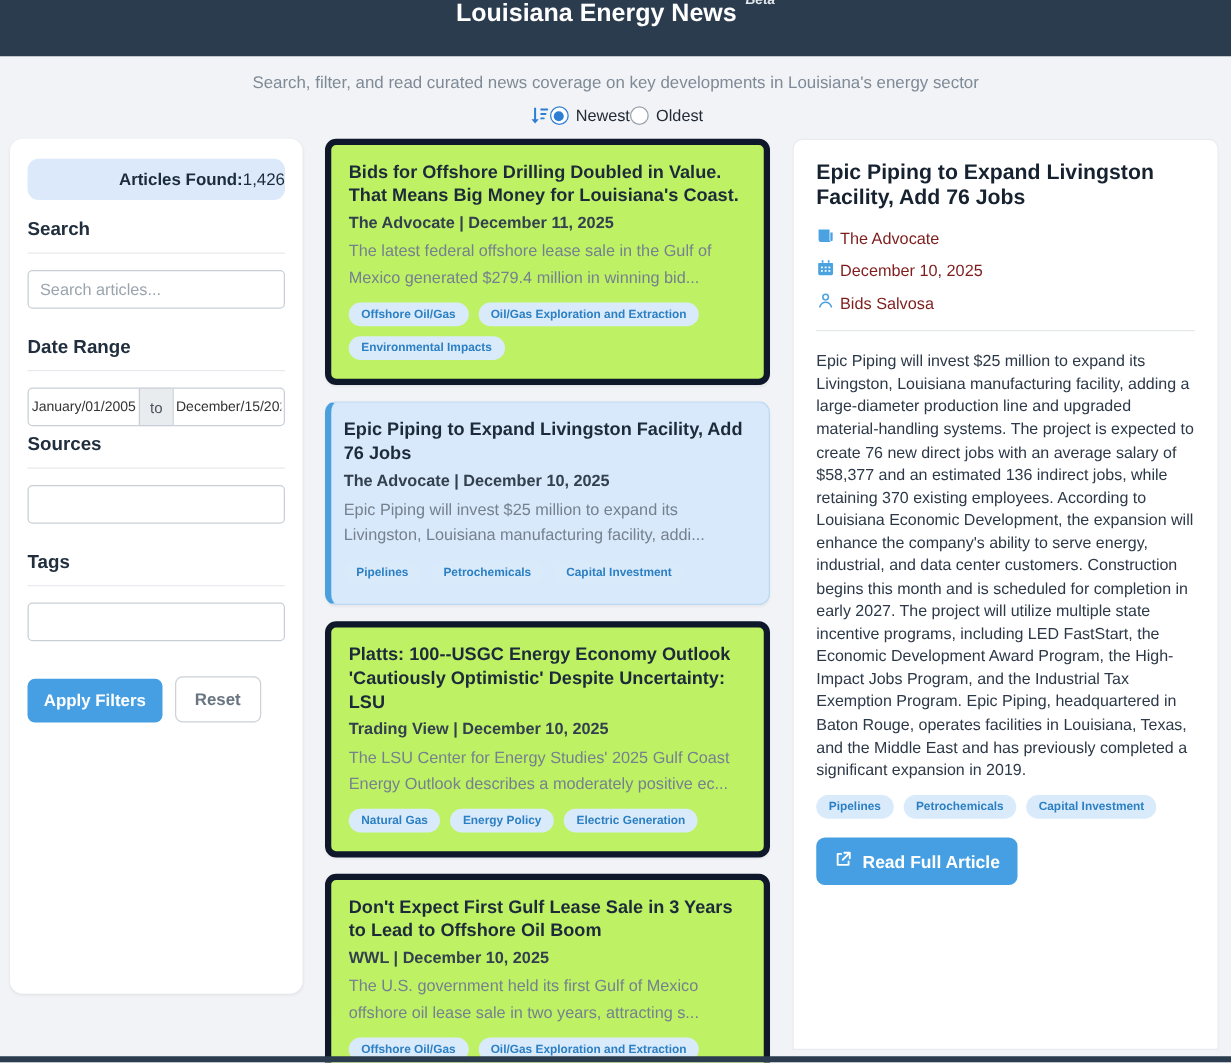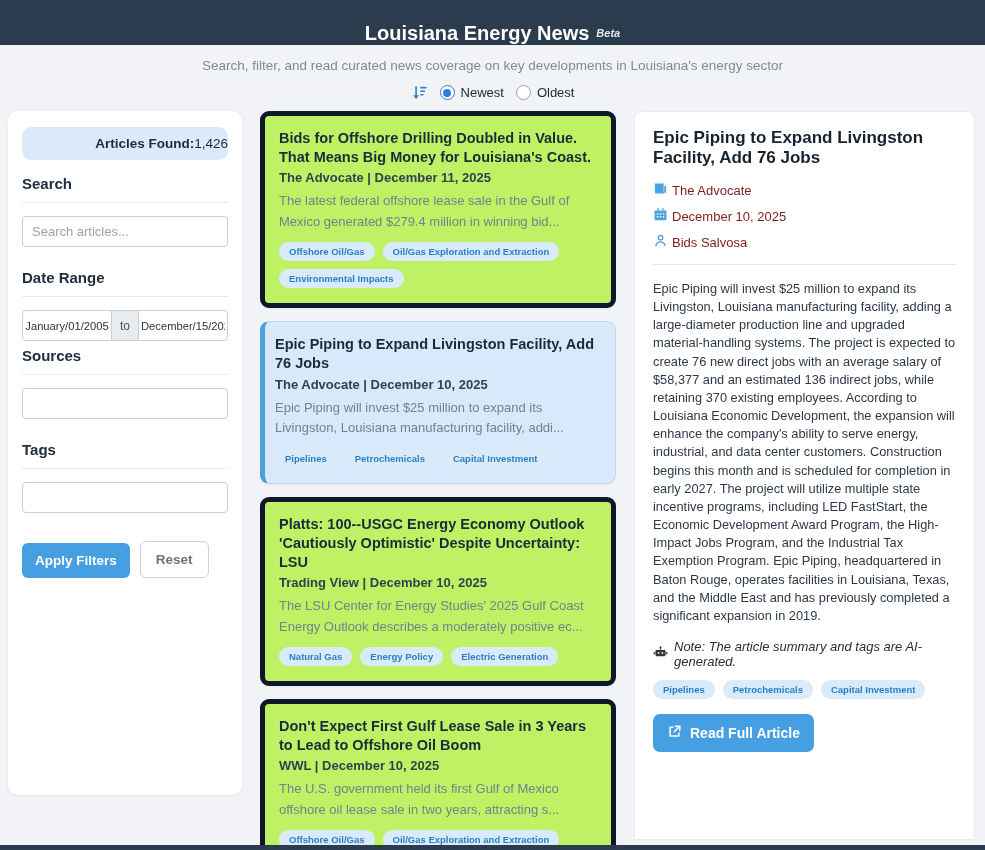--- a/index.html
+++ b/index.html
@@ -1,27 +1,27 @@
 <!DOCTYPE html>
 <html><head>
 <meta charset="utf-8">
 <style>
   * { box-sizing: border-box; margin: 0; padding: 0; }
   html, body { width: 985px; height: 850px; overflow: hidden; }
   body { font-family: "Liberation Sans", sans-serif; background: #f1f3f6; position: relative; }
 
   
-  .app-header { height: 45px; background: #2b3c4e; display: flex; align-items: flex-end; justify-content: center; }
+  .app-header { height: 45px; background: #2b3c4e; display: flex; align-items: flex-start; justify-content: center; }
   .app-title { color: #ffffff; font-size: 20px; font-weight: bold; }
   .beta-tag { color: #e3e8ed; font-size: 11px; font-style: italic; font-weight: bold; margin-left: 7px; position: relative; top: -6px; }
 
   .subtitle { text-align: center; color: #7f8a97; font-size: 13.5px; margin-top: 13px; }
 
   
-  .sortbar { display: flex; align-items: center; justify-content: center; gap: 12px; margin-top: 11px; }
+  .sortbar { display: flex; align-items: center; justify-content: center; margin-top: 11px; }
   .sort-icon svg { display: block; }
   .radio-group { display: flex; align-items: center; gap: 6px; cursor: pointer; }
   .rdo { width: 15px; height: 15px; border: 1.5px solid #98a2ac; border-radius: 50%; display: inline-flex; align-items: center; justify-content: center; background: #fff; }
   .rdo.checked { border-color: #2e7ed4; }
   .rdo-in { width: 8px; height: 8px; border-radius: 50%; background: transparent; }
   .rdo.checked .rdo-in { background: #2e7ed4; }
   .radio-label { font-size: 13px; color: #222b35; }
 
   
   .main { display: flex; align-items: flex-start; padding: 10px 10px 0 8px; gap: 18px; }
@@ -220,36 +220,20 @@
             <path d="M4.5 20c1.6-4.2 4.3-6 7.5-6s5.9 1.8 7.5 6"></path>
           </svg>
       </span>
       <span>Bids Salvosa</span>
     </div>
 
     <hr class="detail-divider">
 
     <p class="body-text">Epic Piping will invest $25 million to expand its Livingston, Louisiana manufacturing facility, adding a large-diameter production line and upgraded material-handling systems. The project is expected to create 76 new direct jobs with an average salary of $58,377 and an estimated 136 indirect jobs, while retaining 370 existing employees. According to Louisiana Economic Development, the expansion will enhance the company's ability to serve energy, industrial, and data center customers. Construction begins this month and is scheduled for completion in early 2027. The project will utilize multiple state incentive programs, including LED FastStart, the Economic Development Award Program, the High-Impact Jobs Program, and the Industrial Tax Exemption Program. Epic Piping, headquartered in Baton Rouge, operates facilities in Louisiana, Texas, and the Middle East and has previously completed a significant expansion in 2019.</p>
 
-    <div class="note-row">
-      <span>
-        <svg viewBox="0 0 24 24" width="15" height="15">
-            <g fill="#333">
-              <rect x="4" y="8" width="16" height="10" rx="2"></rect>
-              <rect x="11" y="3.5" width="2" height="4"></rect>
-              <circle cx="12" cy="3.5" r="1.4"></circle>
-              <rect x="1" y="11" width="2.2" height="4" rx="1"></rect>
-              <rect x="20.8" y="11" width="2.2" height="4" rx="1"></rect>
-            </g>
-            <circle cx="9" cy="12.6" r="1.5" fill="#fff"></circle>
-            <circle cx="15" cy="12.6" r="1.5" fill="#fff"></circle>
-          </svg>
-      </span>
-      <span>Note: The article summary and tags are AI-generated.</span>
-    </div>
 
     <div class="pills detail-tags">
         <span class="pill">Pipelines</span>
         <span class="pill">Petrochemicals</span>
         <span class="pill">Capital Investment</span>
       </div>
 
     <button class="read-btn">
       <span>
         <svg viewBox="0 0 24 24" width="15" height="15" fill="none" stroke="#fff" stroke-width="2.4" stroke-linecap="round" stroke-linejoin="round">

